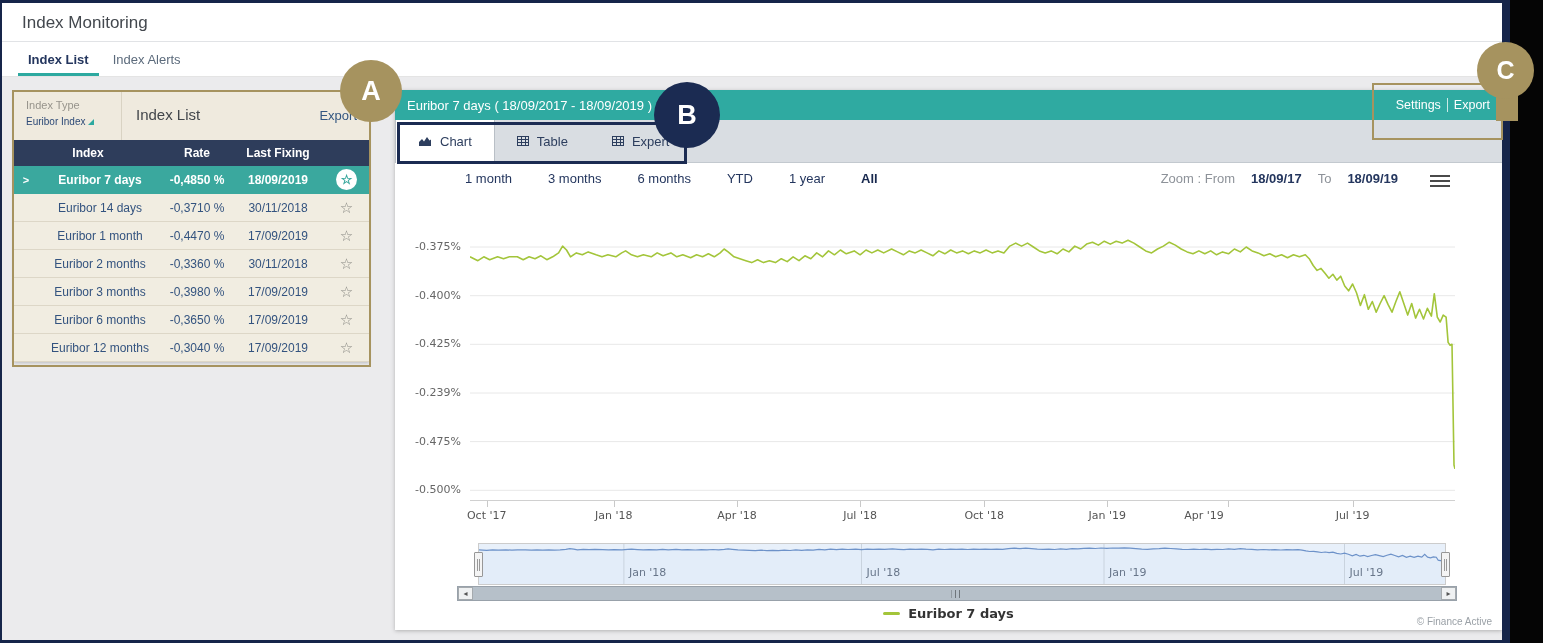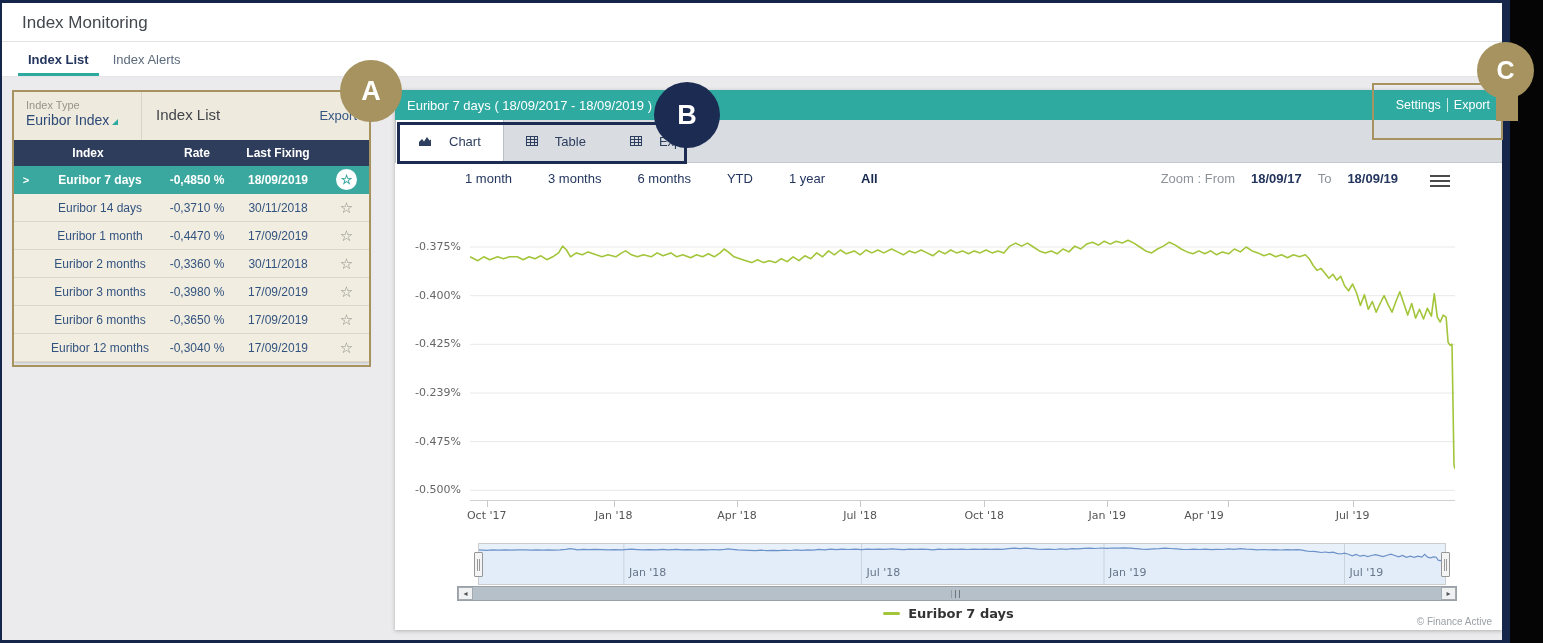--- a/index.html
+++ b/index.html
@@ -25,23 +25,23 @@
 
   
   .page-tabs { position:absolute; left:2px; top:42px; width:1500px; height:35px; background:#fff; border-bottom:1px solid #e4e4e4; display:flex; align-items:stretch; padding-left:14px; }
   .ptab { display:flex; align-items:center; padding:0 12px; font-size:13px; color:#5c6b7c; position:relative; cursor:pointer; }
   .ptab.active { color:#24365e; font-weight:bold; }
   .ptab.active::after { content:""; position:absolute; left:2px; right:2px; bottom:0; height:3px; background:#2da9a0; }
 
   
   .index-panel { position:absolute; left:14px; top:92px; width:355px; height:270px; background:#f0ece0; box-shadow:0 1px 3px rgba(0,0,0,.2); }
   .ip-head { display:flex; height:48px; background:#efeade; }
-  .ip-type { width:128px; padding:7px 0 0 12px; border-right:1px solid #d9d3c3; }
+  .ip-type { width:108px; padding:7px 0 0 12px; border-right:1px solid #d9d3c3; }
   .ip-type-label { font-size:11px; color:#97948c; display:block; }
-  .ip-type-value { font-size:14px; color:#2d4a77; cursor:pointer; white-space:nowrap; }
+  .ip-type-value { font-size:10px; color:#2d4a77; cursor:pointer; white-space:nowrap; }
   .tri { display:inline-block; width:0; height:0; border-left:6px solid transparent; border-bottom:6px solid #2da9a0; margin-left:3px; }
   .ip-title { flex:1; font-size:15px; color:#42464b; padding:14px 0 0 14px; }
   .ip-export { font-size:13px; color:#335680; padding:16px 12px 0 0; cursor:pointer; }
   .itbl-head, .itbl-row { display:grid; grid-template-columns:24px 124px 70px 92px 1fr; align-items:center; }
   .itbl-head { height:26px; background:#2e3d5b; color:#fff; font-size:12px; font-weight:bold; }
   .itbl-head .h-index { grid-column:1 / span 2; text-align:center; }
   .itbl-head .h-rate, .itbl-head .h-fix { text-align:center; }
   .itbl-row { height:28px; background:#f1ede1; border-bottom:1px solid #ddd7c7; font-size:12px; color:#33537f; cursor:pointer; }
   .itbl-row .c-chev { text-align:center; font-weight:bold; font-size:11px; }
   .itbl-row .c-name, .itbl-row .c-rate, .itbl-row .c-fix { text-align:center; }
@@ -49,21 +49,21 @@
   .itbl-row.selected { background:#3aa89e; color:#fff; font-weight:bold; border-bottom:1px solid #3aa89e; }
   .star-circ { display:inline-flex; width:21px; height:21px; border-radius:50%; background:#fff; color:#3aa89e; align-items:center; justify-content:center; font-size:13px; }
 
   
   .detail-card { position:absolute; left:395px; top:90px; width:1107px; height:540px; background:#fff; box-shadow:0 1px 4px rgba(0,0,0,.25); }
   .teal-bar { position:absolute; left:0; top:0; width:100%; height:30px; background:#2faaa1; color:#fff; font-size:13px; display:flex; align-items:center; justify-content:space-between; padding:0 12px; }
   .teal-actions { display:flex; align-items:center; gap:6px; font-size:12.5px; }
   .teal-actions a { color:#fff; cursor:pointer; text-decoration:none; }
   .vdiv { width:1px; height:14px; background:rgba(255,255,255,.75); }
   .view-tabs { position:absolute; left:0; top:30px; width:100%; height:43px; background:#d9dde2; border-bottom:1px solid #c3c9cf; display:flex; align-items:stretch; }
-  .vtab { display:flex; align-items:center; gap:17px; padding:0 22px; font-size:13px; color:#2d3e5e; cursor:pointer; }
+  .vtab { display:flex; align-items:center; gap:8px; padding:0 22px; font-size:13px; color:#2d3e5e; cursor:pointer; }
   .vtab.active { background:#fff; border-left:1px solid #b9bfc6; border-right:1px solid #b9bfc6; margin-bottom:-1px; }
   .vtab .ticon { display:flex; align-items:center; }
 
   
   .chart-body { position:absolute; left:0; top:73px; width:1107px; height:467px; background:#fff; }
   .range-row { position:absolute; left:70px; top:8px; display:flex; gap:36px; align-items:center; }
   .range-btn { font-size:13px; color:#24365e; cursor:pointer; }
   .range-btn.active { font-weight:bold; color:#17284e; }
   .zoom-cluster { position:absolute; right:104px; top:8px; display:flex; gap:16px; align-items:center; font-size:13px; }
   .zoom-label { color:#8d9299; }

